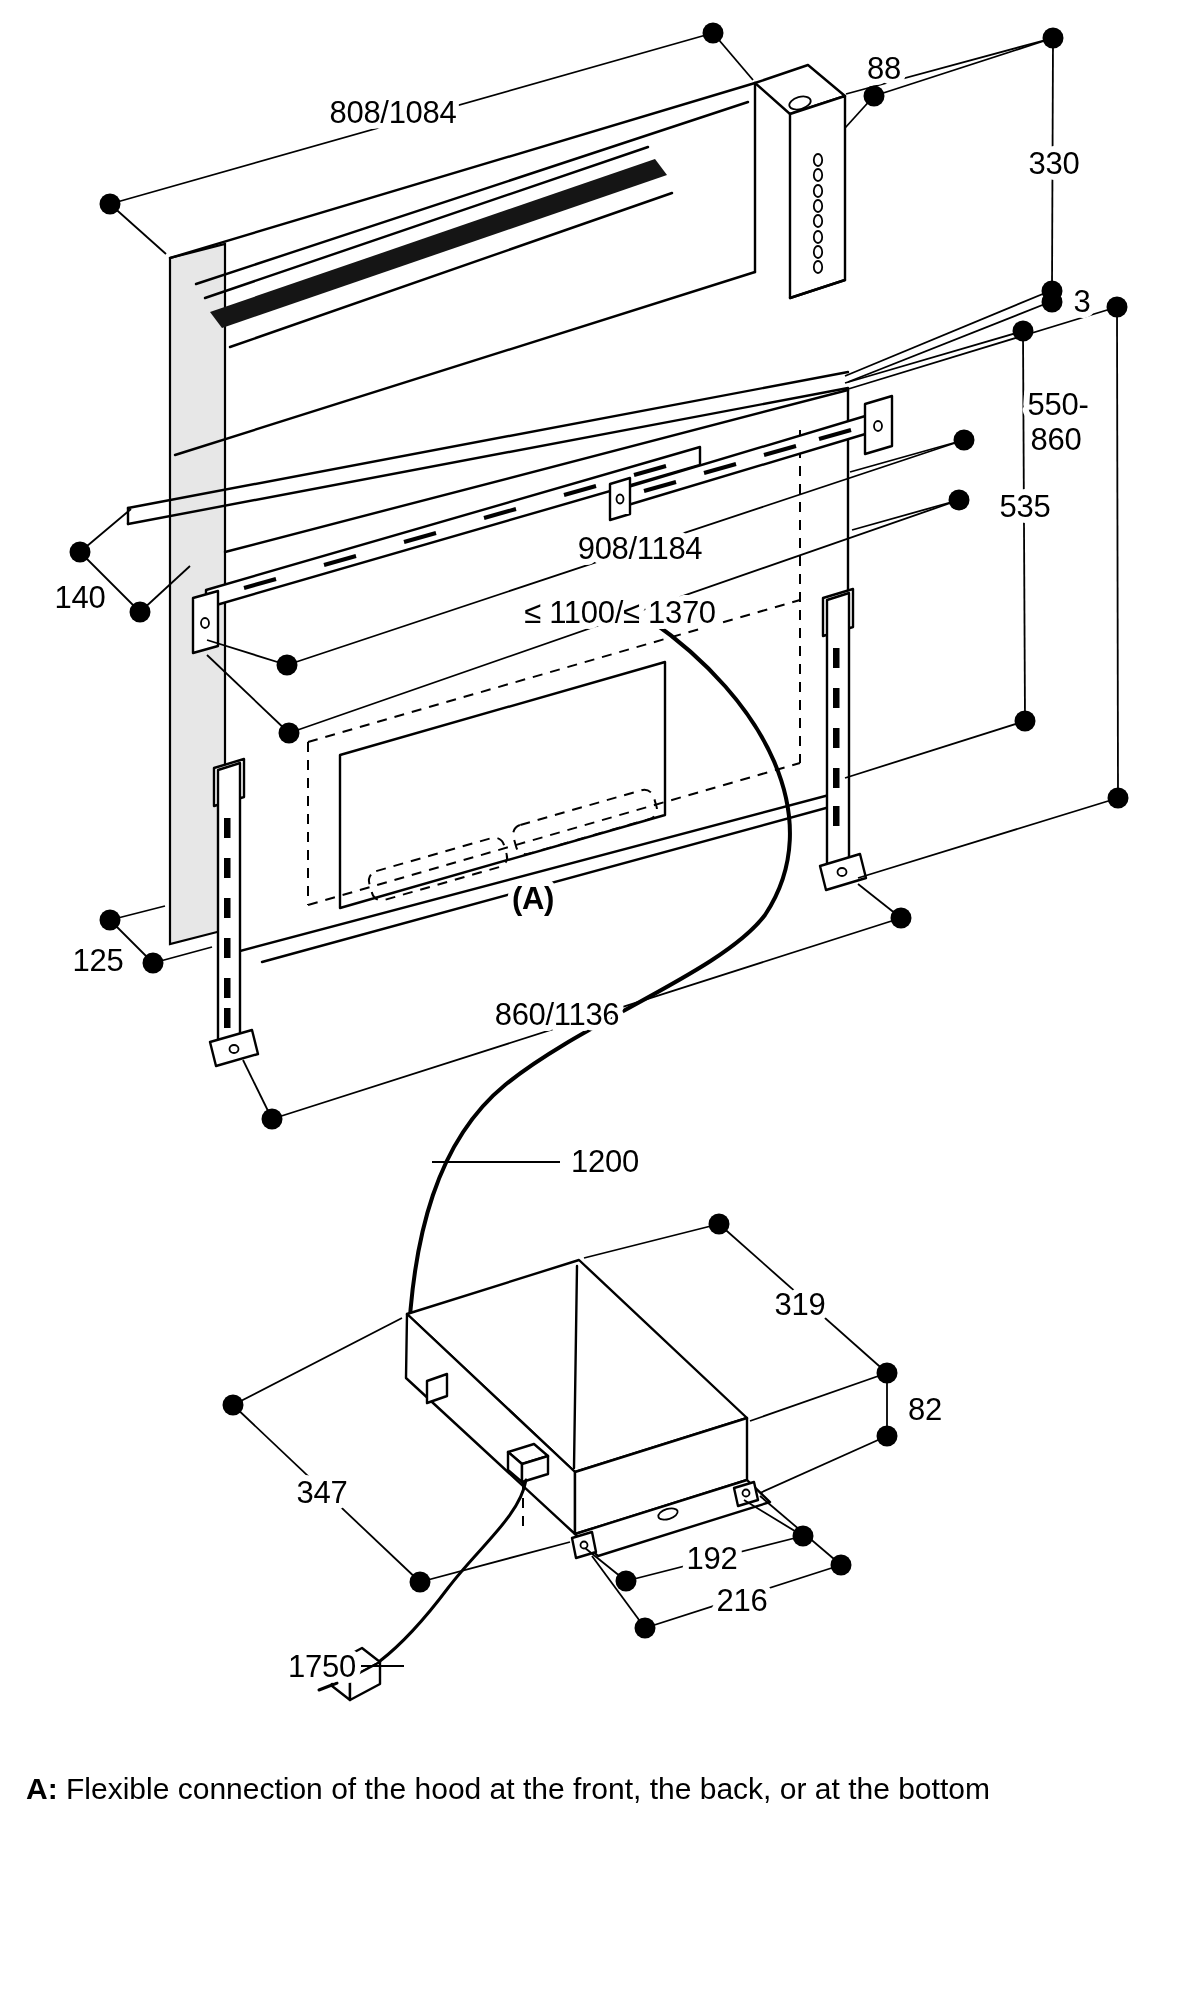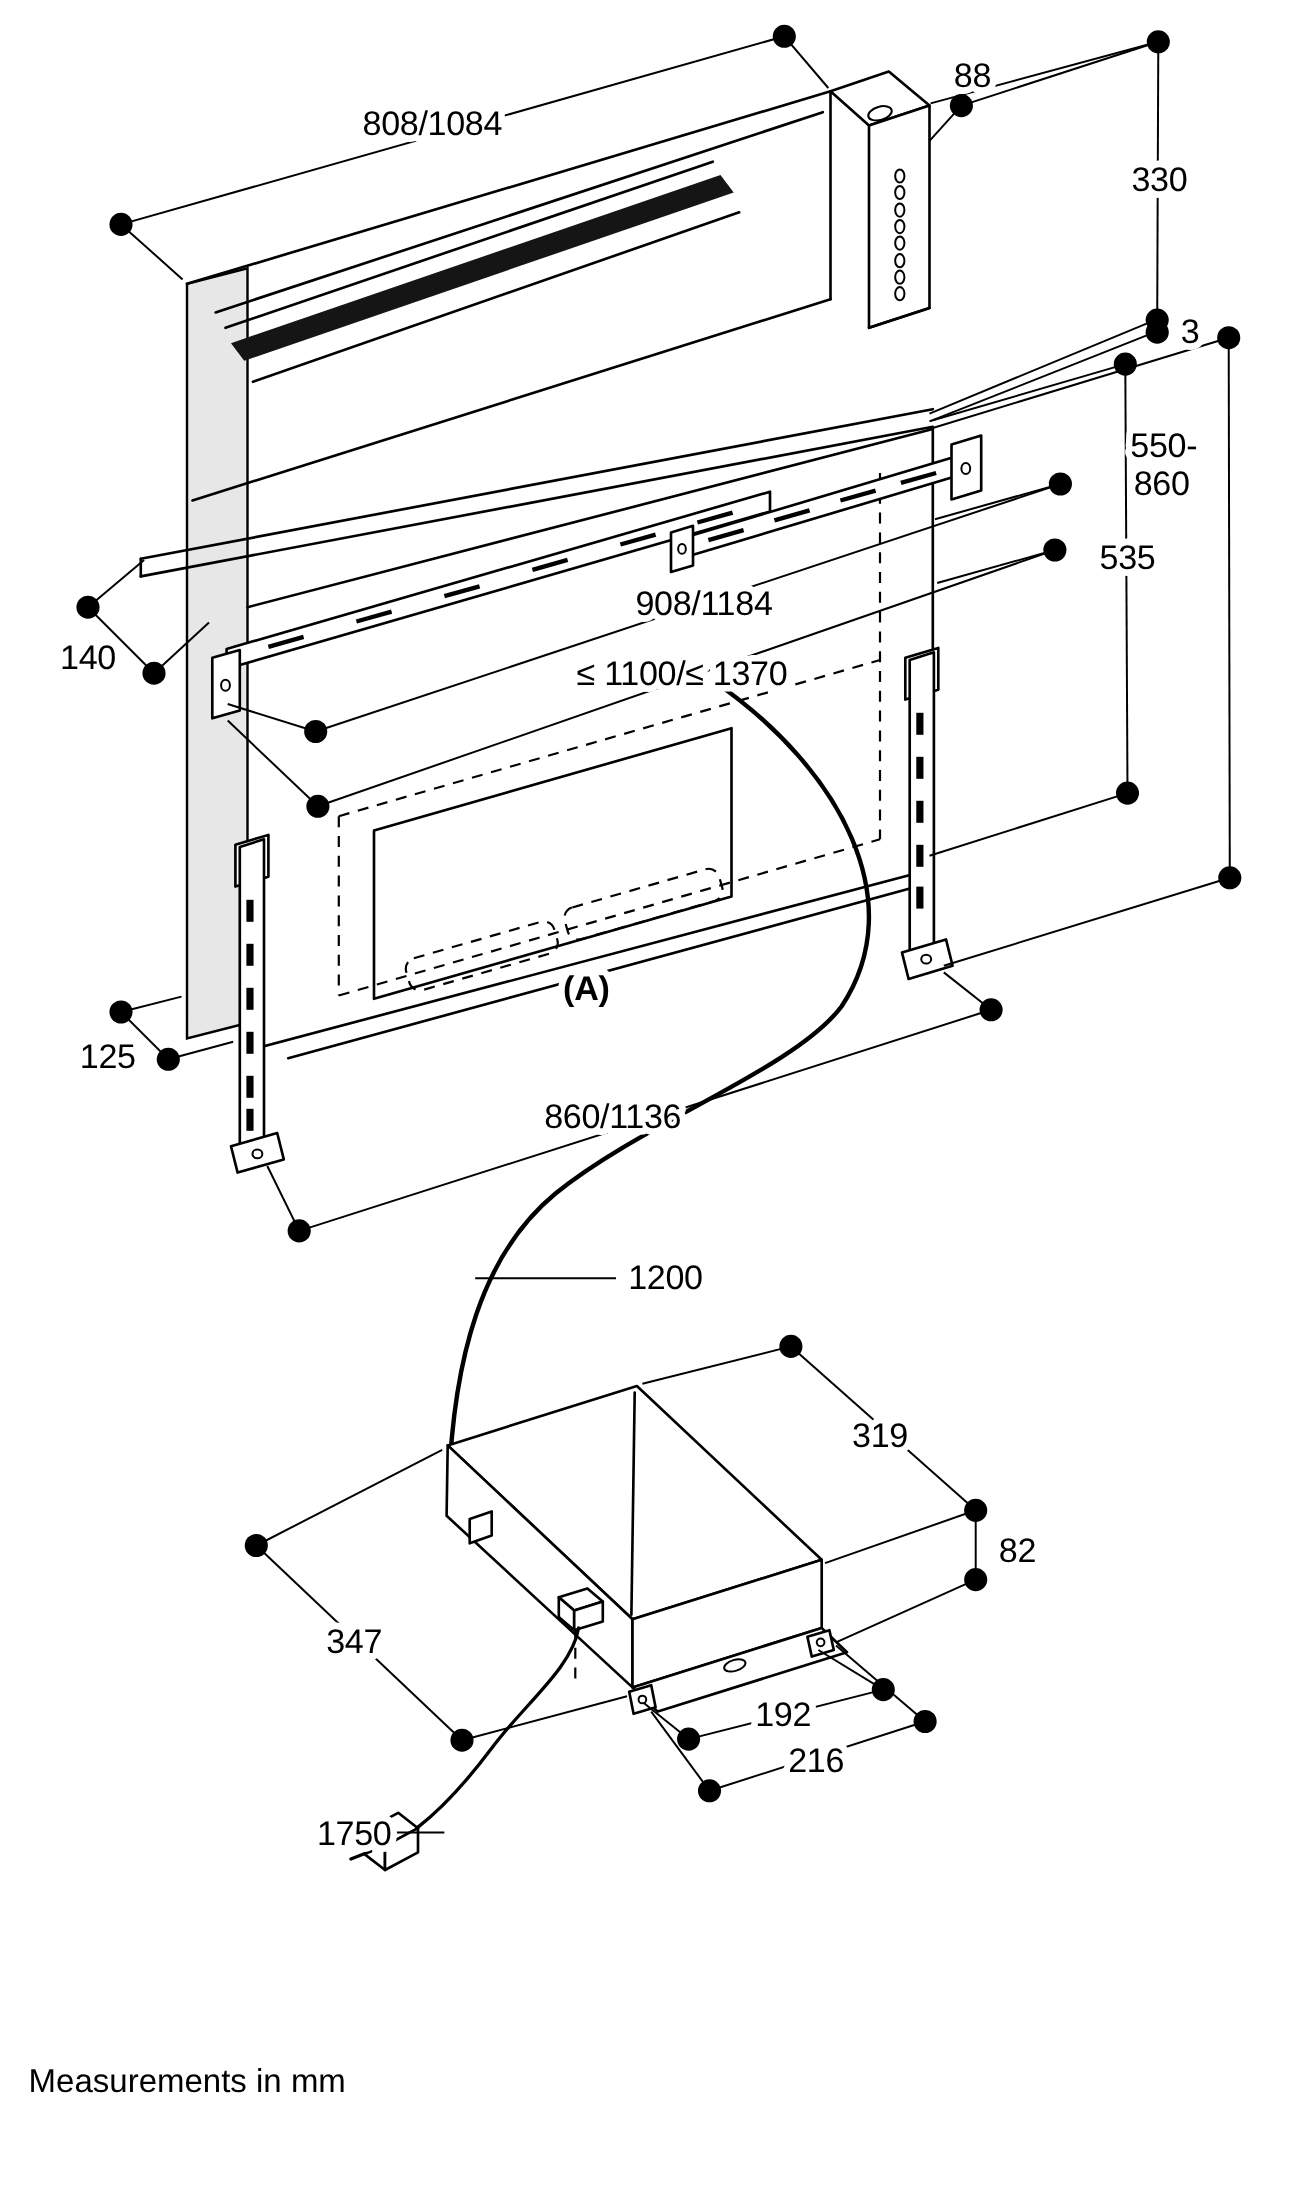--- a/index.html
+++ b/index.html
@@ -286,14 +286,14 @@
     <text class="dim-label bold" x="533" y="909">(A)</text>
     <text class="dim-label" x="800" y="1315">319</text>
     <text class="dim-label" x="925" y="1420">82</text>
     <text class="dim-label" x="322" y="1503">347</text>
     <text class="dim-label" x="712" y="1569">192</text>
     <text class="dim-label" x="742" y="1611">216</text>
     <text class="dim-label" x="322" y="1677">1750</text>
   </g>
 </svg>
 
-  <div class="note" style="top:1876px;">Measurements in mm</div>
+  <div class="note" style="top:1772px;"><span class="bold">A:</span><span> Flexible connection of the hood at the front, the back, or at the bottom</span></div>
 </div>
 
 </body></html>

